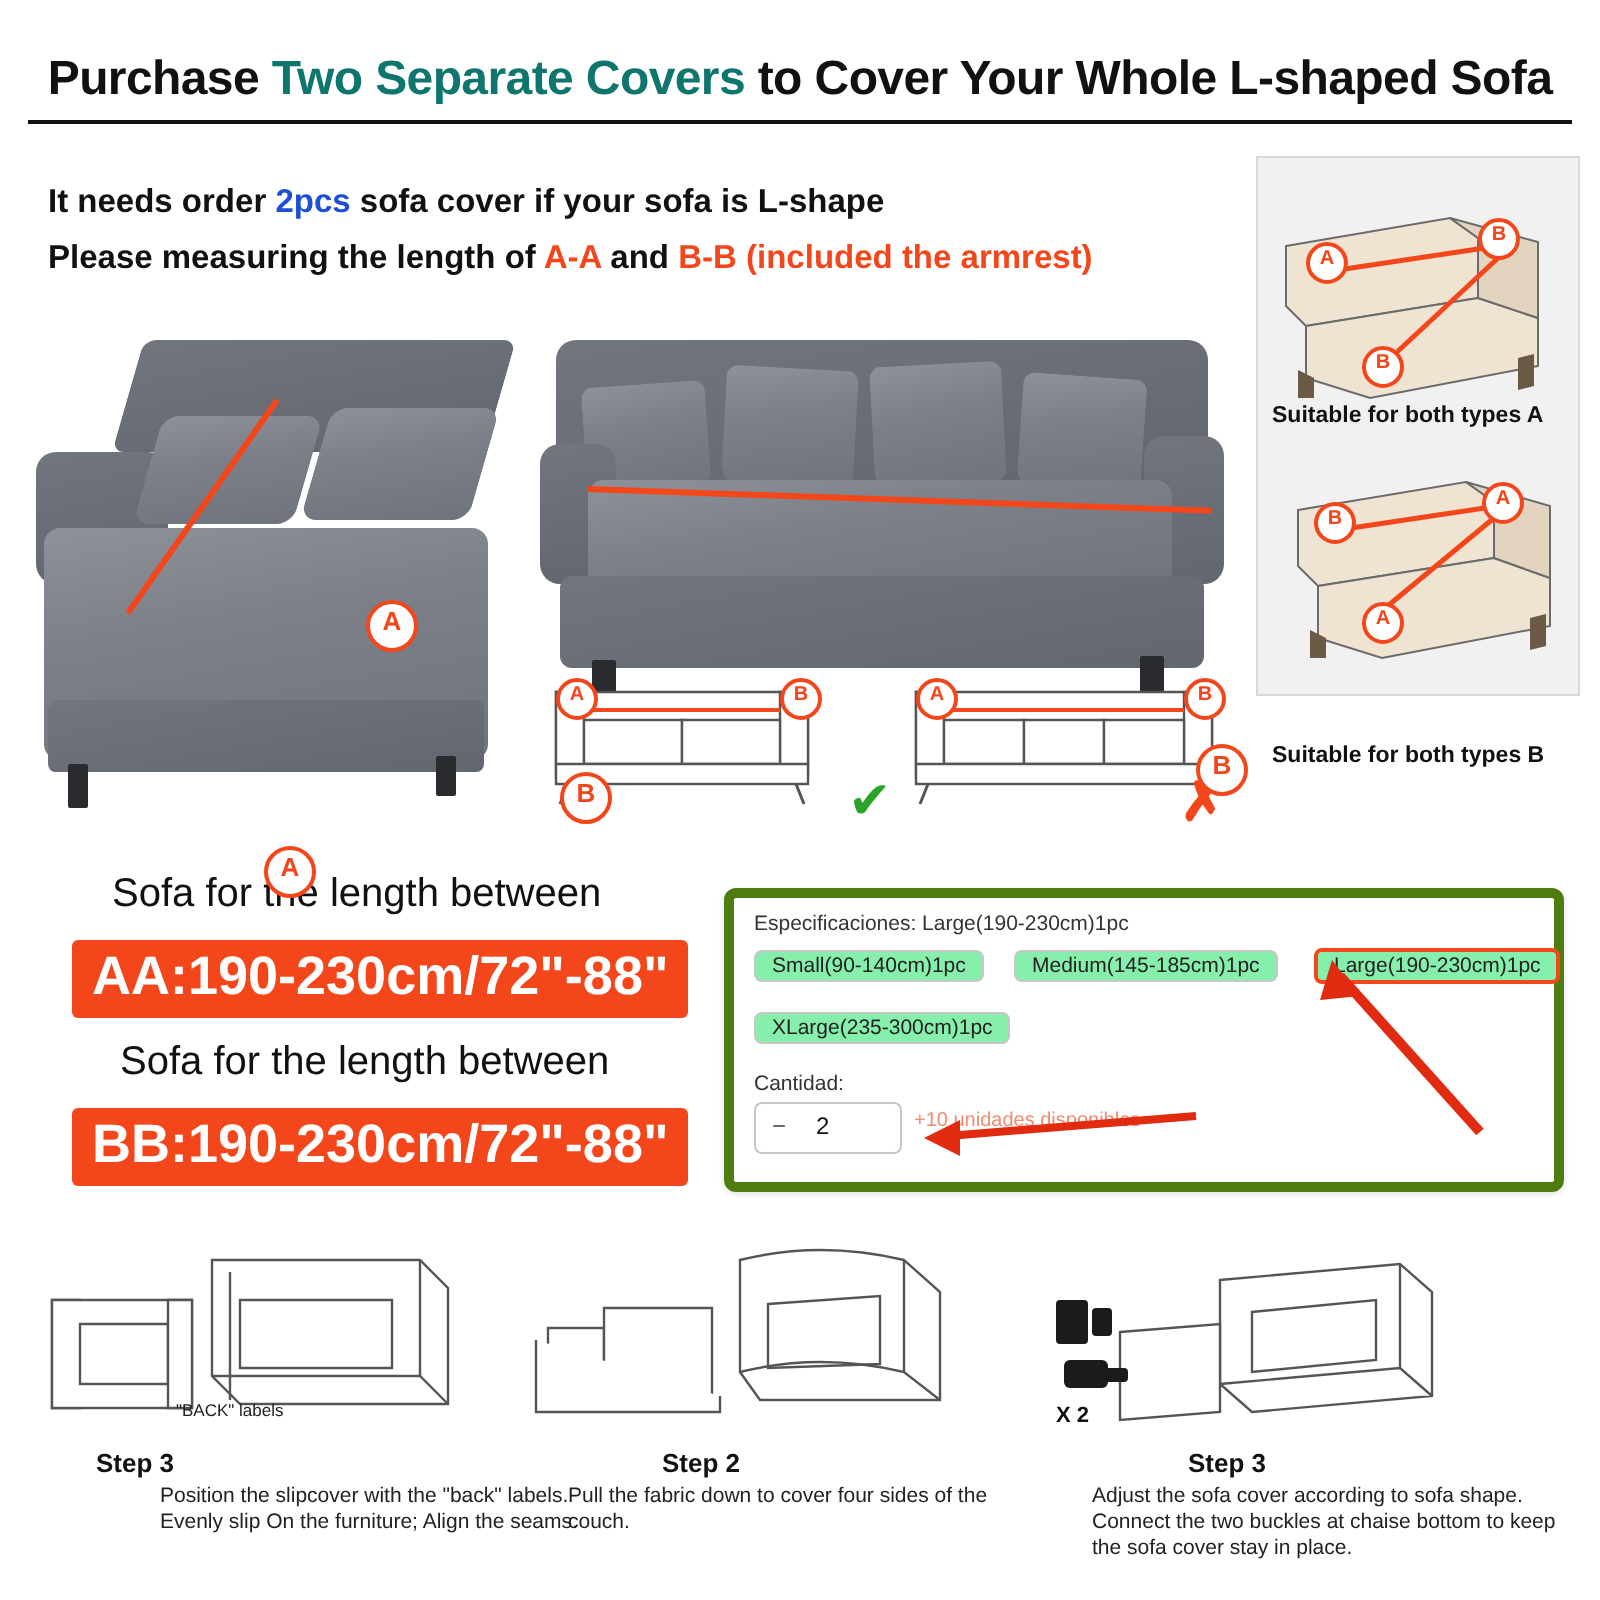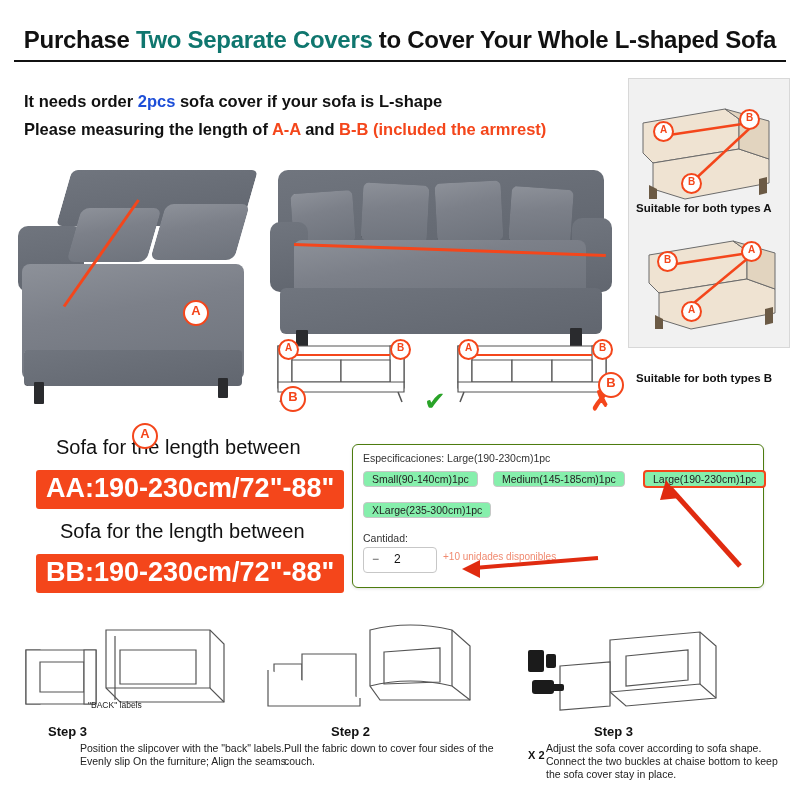--- a/index.html
+++ b/index.html
@@ -98,22 +98,22 @@
   .sz-lab{
     position:absolute;font-size:20px;color:#111;
   }
   .sz-box{
     position:absolute;background:#f4461b;color:#fff;font-weight:bold;
     font-size:27px;padding:3px 10px 5px 10px;border-radius:3px;white-space:nowrap;
   }
 
   
   .spec{
-    position:absolute;left:352px;top:444px;width:410px;height:142px;
-    background:#fff;border:1px solid #4d7c0f;border-radius:6px;
+    position:absolute;left:362px;top:444px;width:410px;height:142px;
+    background:#fff;border:5px solid #4d7c0f;border-radius:6px;
     box-shadow:0 1px 3px rgba(0,0,0,.12);
     text-align:right;
   }
   .spec-title{position:absolute;left:10px;top:7px;font-size:10.5px;color:#333;}
   .opt{
     position:absolute;border:1px solid #c7c7c7;border-radius:4px;background:#86efac;
     font-size:10.5px;color:#222;padding:1px 8px;white-space:nowrap;
   }
   .opt.sel{border:2px solid #f4461b;}
   .qty-lab{position:absolute;left:10px;top:87px;font-size:10.5px;color:#333;}
@@ -338,18 +338,18 @@
       </g>
     </svg>
 
     <div class="step-title" style="left:48px;top:118px;">Step 3</div>
     <div class="step-text" style="left:48px;top:136px;width:210px;margin-left:32px;">Position the slipcover with the  "back" labels. Evenly slip On the furniture; Align the seams.</div>
     <div style="position:absolute;left:88px;top:94px;font-size:8.5px;color:#222;">"BACK" labels</div>
 
     <div class="step-title" style="left:306px;top:118px;margin-left:25px;">Step 2</div>
     <div class="step-text" style="left:284px;top:136px;width:220px;">Pull the fabric down to cover four sides of the couch.</div>
 
-    <div class="x2" style="left:528px;top:96px;margin-top:47px;">X 2</div>
+    <div class="x2" style="left:528px;top:96px;">X 2</div>
     <div class="step-title" style="left:594px;top:118px;">Step 3</div>
     <div class="step-text" style="left:546px;top:136px;width:240px;">Adjust the sofa cover according to sofa shape. Connect the two buckles at chaise bottom to keep the sofa cover stay in place.</div>
   </div>
 
 </div>
 
 </body></html>

